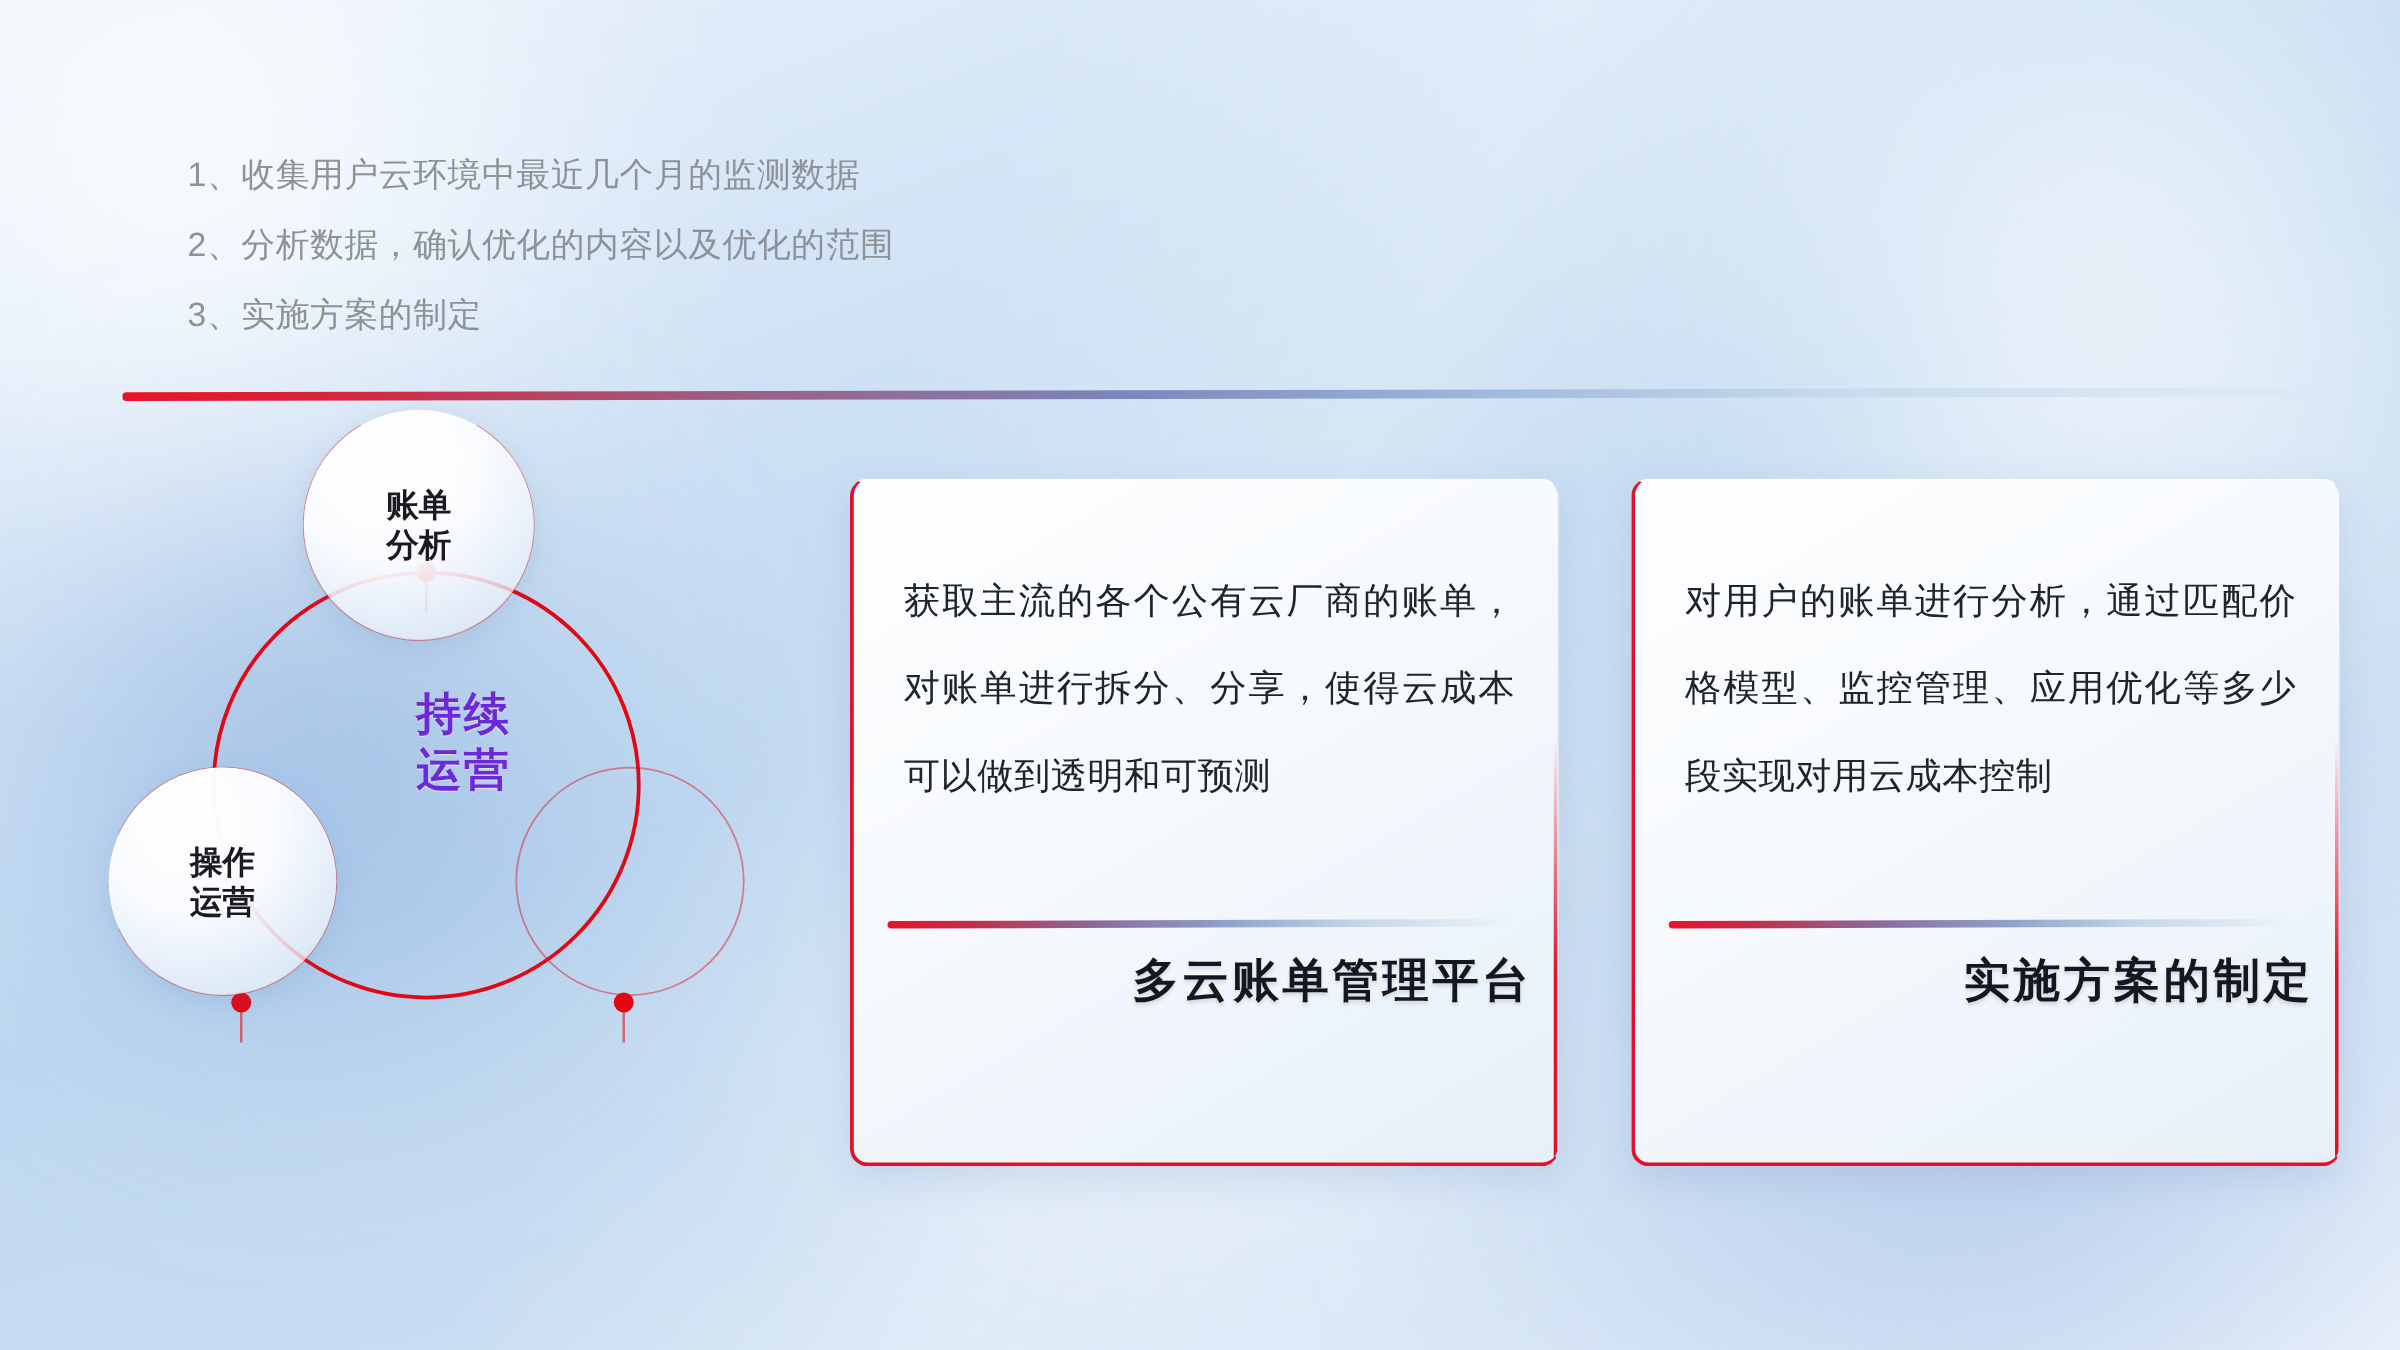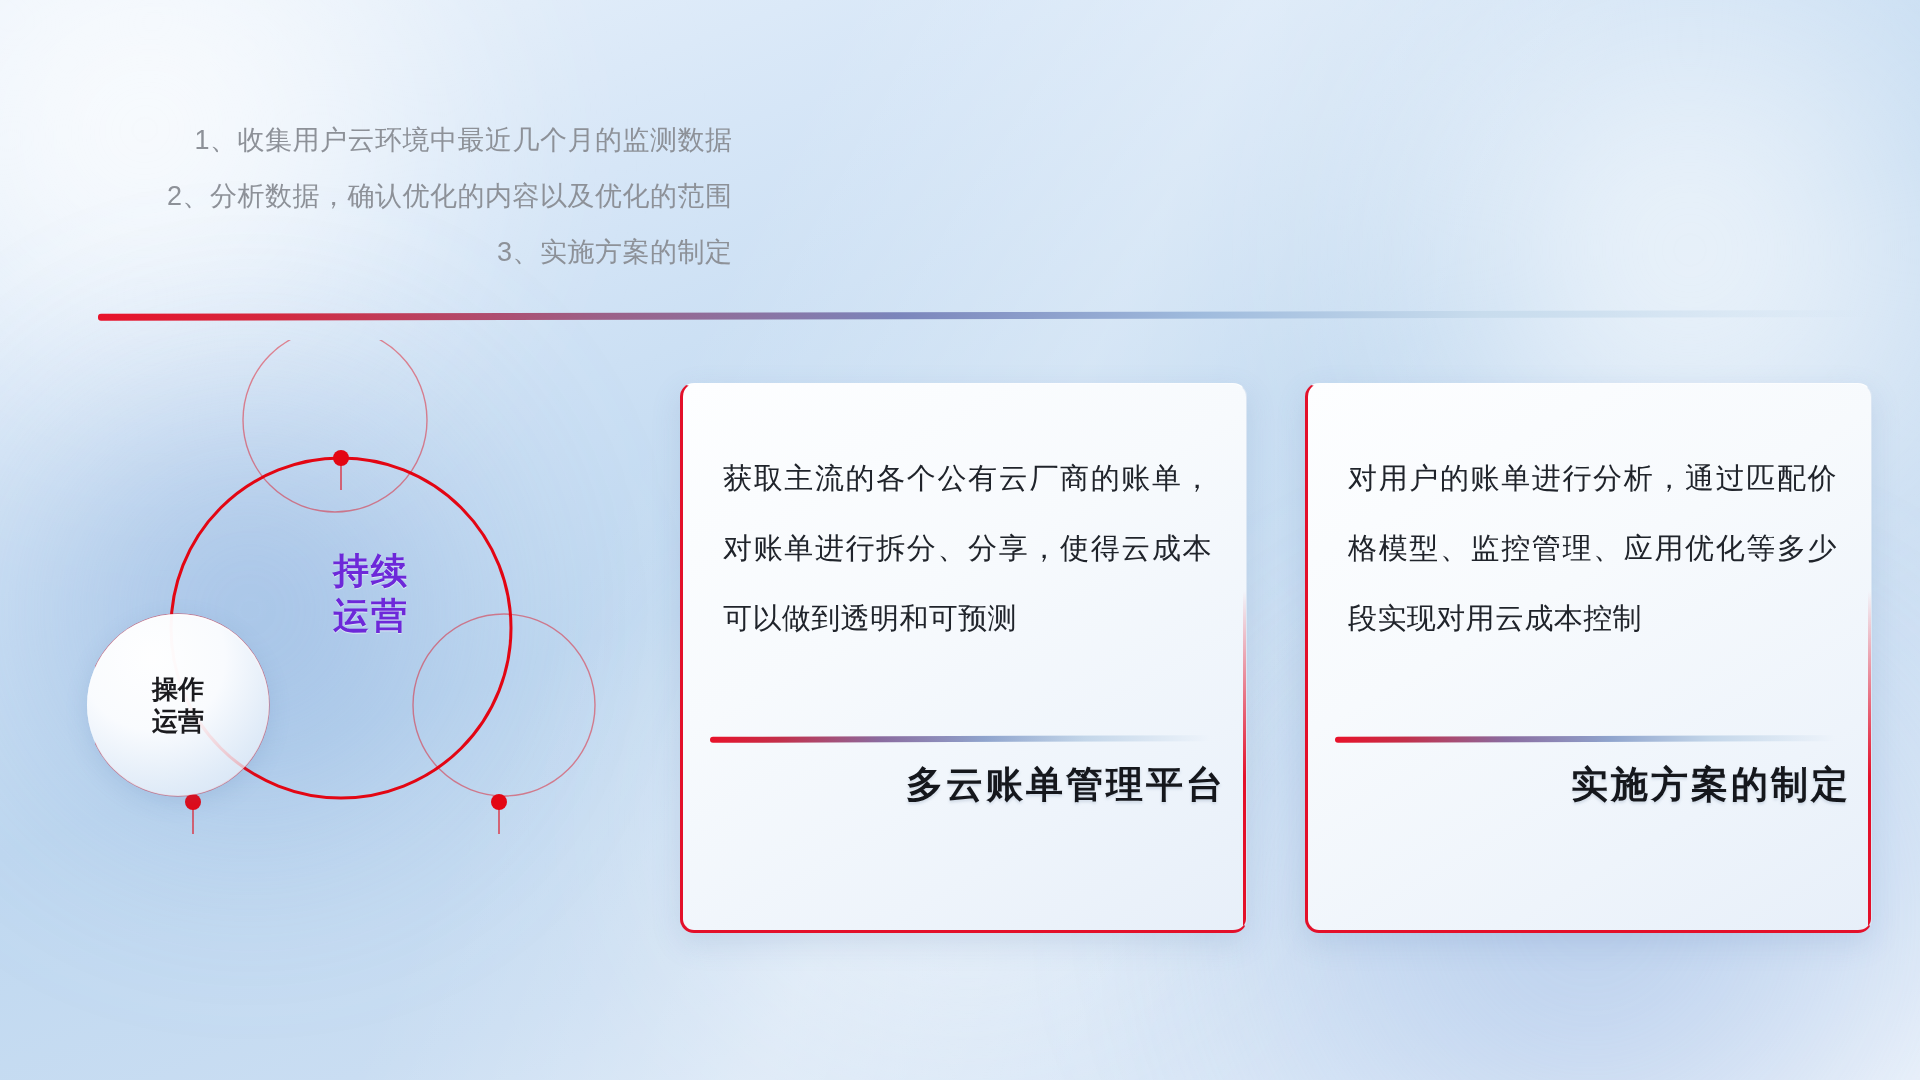--- a/index.html
+++ b/index.html
@@ -31,21 +31,21 @@
   .bg-sheen{
     position:absolute; inset:0;
     background:linear-gradient(115deg, rgba(255,255,255,0) 35%, rgba(255,255,255,.30) 52%, rgba(255,255,255,0) 68%);
   }
 
   
   #bullets{
     position:absolute; left:0; top:0; width:1920px; height:300px; z-index:3;
   }
   .bullet-col{ position:absolute; }
-  .col-left{ left:167px; top:112px;text-align:right; }
+  .col-left{ left:150px; top:112px; }
   .col-right{ left:1000px; top:140px; }
   .bullet-line{
     color:#8d9198;
     font-size:27px;
     line-height:56px;
     white-space:nowrap;
     letter-spacing:.5px;
   }
 
   
@@ -87,21 +87,20 @@
   .card{
     position:absolute; z-index:4; top:383px; width:567px; height:550px;
     border-radius:14px;
     background:linear-gradient(150deg,#fdfeff 0%, #f7fafd 40%, #eef4fb 75%, #e7eff9 100%);
     box-shadow:0 10px 30px rgba(80,120,175,.16);
     border-left:3px solid #e3102a;
     border-bottom:3px solid #e3102a;
     border-top:1px solid rgba(255,255,255,.85);
     border-right:1px solid rgba(215,228,242,.9);
     overflow:hidden;
-    font-family:Liberation Mono, monospace;
   }
   .card-right-accent{
     position:absolute; right:0; top:38%; width:3px; height:62%;
     background:linear-gradient(180deg, rgba(227,16,42,0) 0%, #e3102a 55%, #e3102a 100%);
   }
   .card-1{ left:680px; }
   .card-2{ left:1305px; }
 
   .card-body{
     position:absolute; left:40px; right:34px; top:62px;
@@ -164,20 +163,24 @@
     <circle cx="98" cy="462" r="8" fill="#e30613"></circle>
 
     <line x1="404" y1="462" x2="404" y2="494" stroke="#e30613" stroke-width="2" opacity=".55"></line>
     <circle cx="404" cy="462" r="8" fill="#e30613"></circle>
 
     <circle cx="240" cy="80" r="92" fill="none" stroke="#e30613" stroke-width="1.4" opacity=".45"></circle>
     <circle cx="83" cy="365" r="91" fill="none" stroke="#e30613" stroke-width="1.4" opacity=".45"></circle>
     <circle cx="409" cy="365" r="91" fill="none" stroke="#e30613" stroke-width="1.4" opacity=".45"></circle>
   </svg>
 
+  <div class="node-circle node-top">
+    <span class="node-label-line">账单</span>
+    <span class="node-label-line">分析</span>
+  </div>
 
   <div class="node-circle node-left">
     <span class="node-label-line">操作</span>
     <span class="node-label-line">运营</span>
   </div>
 
 
   <div id="center-label">
     <span>持续</span>
     <span>运营</span>

